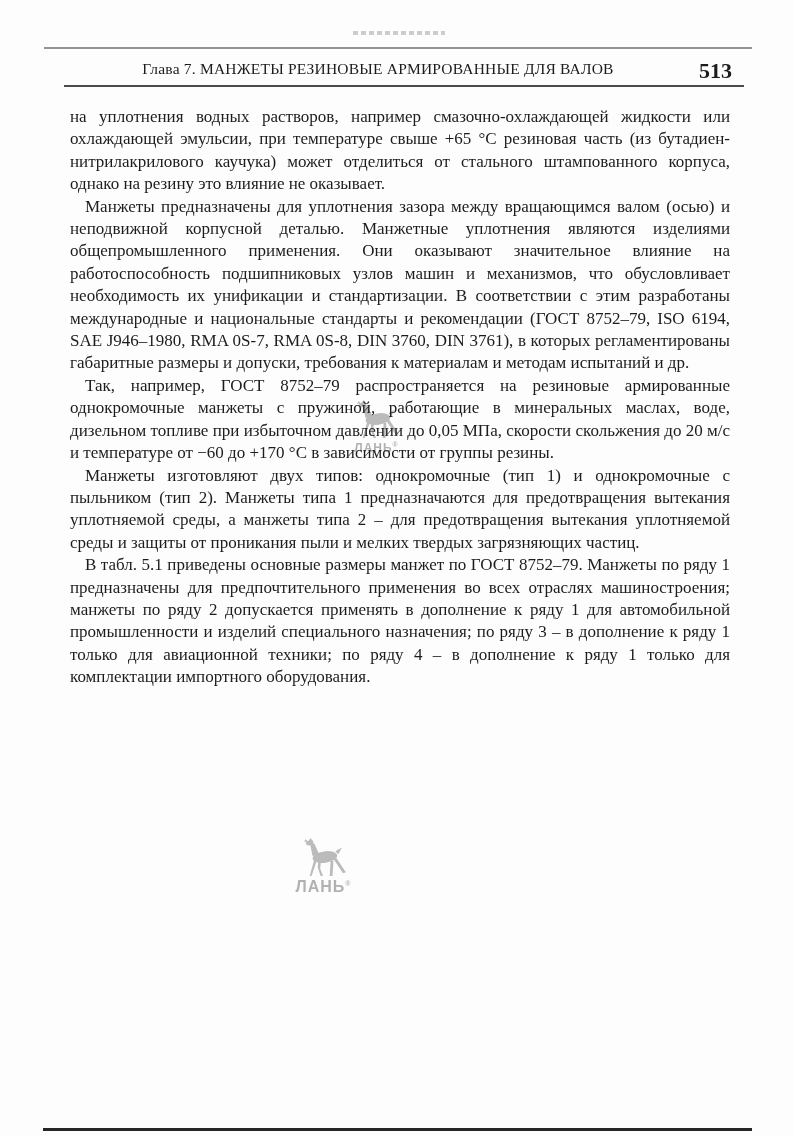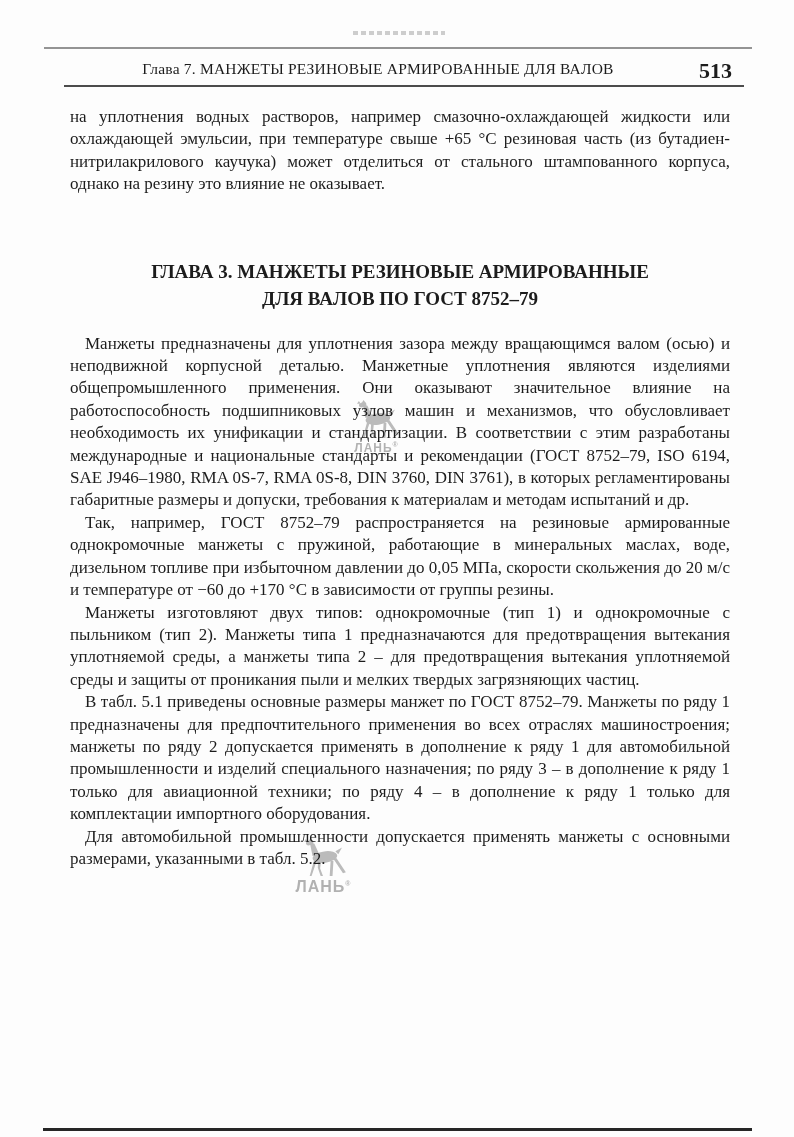--- a/index.html
+++ b/index.html
@@ -116,27 +116,22 @@
         <polygon points="34,24 37,24 36,40 33,40"></polygon>
         <polygon points="37,22 40,21 50,36 47,37"></polygon>
       </g>
     </svg>
     <span class="wm-label"><span>ЛАНЬ</span><span class="wm-reg">®</span></span>
   </div>
 
   <div class="page-body">
     <p class="para noindent">на уплотнения водных растворов, например смазочно-охлаждающей жидкости или охлаждающей эмульсии, при температуре свыше +65 °С резиновая часть (из бутадиен-нитрилакрилового каучука) может отделиться от стального штампованного корпуса, однако на резину это влияние не оказывает.</p>
 
-    <h1 class="chapter-title">
-      <span class="ct-line">ГЛАВА 3. МАНЖЕТЫ РЕЗИНОВЫЕ АРМИРОВАННЫЕ</span>
-      <span class="ct-line">ДЛЯ ВАЛОВ ПО ГОСТ 8752–79</span>
-    </h1>
 
     <p class="para">Манжеты предназначены для уплотнения зазора между вращающимся валом (осью) и неподвижной корпусной деталью. Манжетные уплотнения являются изделиями общепромышленного применения. Они оказывают значительное влияние на работоспособность подшипниковых узлов машин и механизмов, что обусловливает необходимость их унификации и стандартизации. В соответствии с этим разработаны международные и национальные стандарты и рекомендации (ГОСТ 8752–79, ISO 6194, SAE J946–1980, RMA 0S-7, RMA 0S-8, DIN 3760, DIN 3761), в которых регламентированы габаритные размеры и допуски, требования к материалам и методам испытаний и др.</p>
     <p class="para">Так, например, ГОСТ 8752–79 распространяется на резиновые армированные однокромочные манжеты с пружиной, работающие в минеральных маслах, воде, дизельном топливе при избыточном давлении до 0,05 МПа, скорости скольжения до 20 м/с и температуре от −60 до +170 °С в зависимости от группы резины.</p>
     <p class="para">Манжеты изготовляют двух типов: однокромочные (тип 1) и однокромочные с пыльником (тип 2). Манжеты типа 1 предназначаются для предотвращения вытекания уплотняемой среды, а манжеты типа 2 – для предотвращения вытекания уплотняемой среды и защиты от проникания пыли и мелких твердых загрязняющих частиц.</p>
     <p class="para">В табл. 5.1 приведены основные размеры манжет по ГОСТ 8752–79. Манжеты по ряду 1 предназначены для предпочтительного применения во всех отраслях машиностроения; манжеты по ряду 2 допускается применять в дополнение к ряду 1 для автомобильной промышленности и изделий специального назначения; по ряду 3 – в дополнение к ряду 1 только для авиационной техники; по ряду 4 – в дополнение к ряду 1 только для комплектации импортного оборудования.</p>
-    <p class="para">Для автомобильной промышленности допускается применять манжеты с основными размерами, указанными в табл. 5.2.</p>
   </div>
 
   <div class="rule rule-bottom"></div>
 
 </div>
 
 </body></html>

